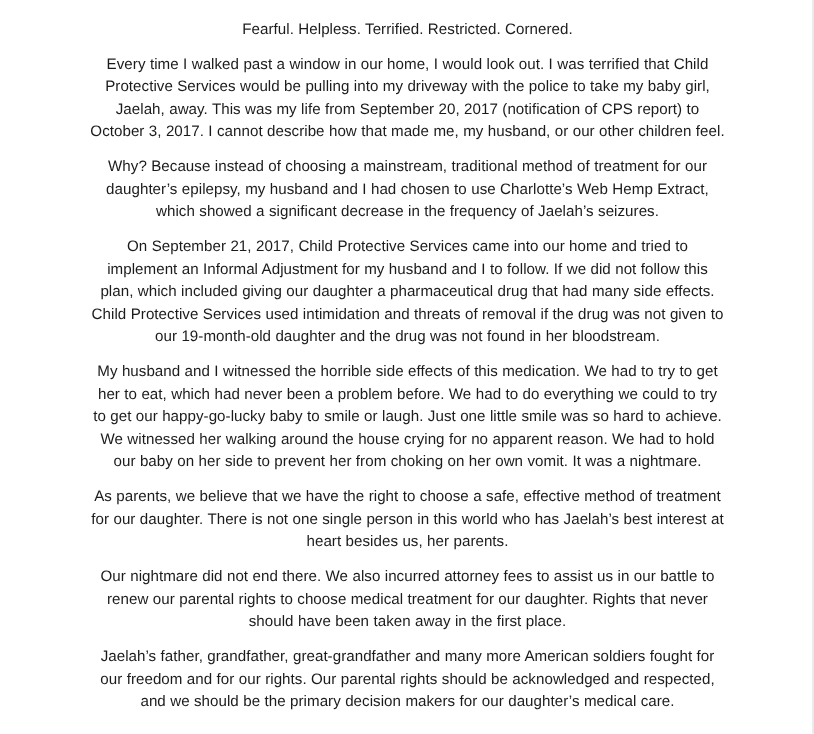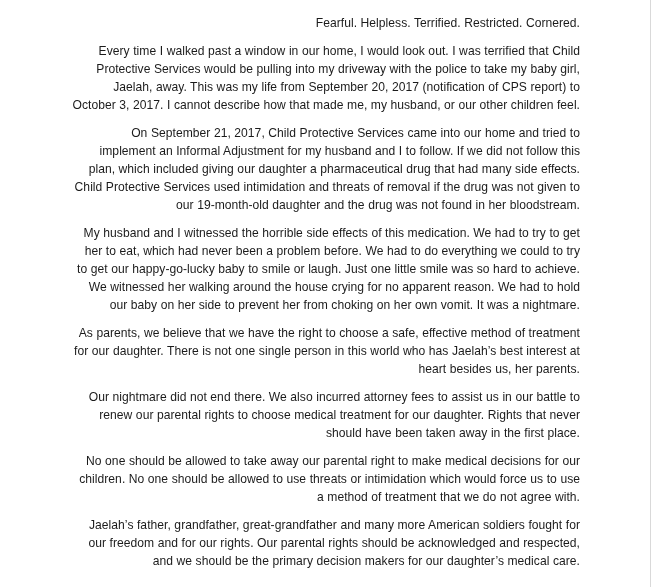--- a/index.html
+++ b/index.html
@@ -26,36 +26,36 @@
     position: absolute;
     left: 72px;
     top: 14px;
     width: 508px;
   }
   .para {
     margin: 0 0 10px 0;
     font-size: 12.1px;
     line-height: 18px;
     color: #1b1b1b;
-    text-align: right;
+    text-align: center;
     letter-spacing: 0.003em;
     word-spacing: 0.01em;
     -webkit-font-smoothing: antialiased;
   }
   .para:last-child {
     margin-bottom: 0;
   }
 </style>
 </head>
 <body>
 
 <div class="page">
   <div class="doc-body">
     <p class="para">Fearful. Helpless. Terrified. Restricted. Cornered.</p>
     <p class="para">Every time I walked past a window in our home, I would look out. I was terrified that Child Protective Services would be pulling into my driveway with the police to take my baby girl, Jaelah, away. This was my life from September 20, 2017 (notification of CPS report) to October 3, 2017. I cannot describe how that made me, my husband, or our other children feel.</p>
+    <p class="para">Why? Because instead of choosing a mainstream, traditional method of treatment for our daughter’s epilepsy, my husband and I had chosen to use Charlotte’s Web Hemp Extract, which showed a significant decrease in the frequency of Jaelah’s seizures.</p>
     <p class="para">On September 21, 2017, Child Protective Services came into our home and tried to implement an Informal Adjustment for my husband and I to follow. If we did not follow this plan, which included giving our daughter a pharmaceutical drug that had many side effects. Child Protective Services used intimidation and threats of removal if the drug was not given to our 19-month-old daughter and the drug was not found in her bloodstream.</p>
     <p class="para">My husband and I witnessed the horrible side effects of this medication. We had to try to get her to eat, which had never been a problem before. We had to do everything we could to try to get our happy-go-lucky baby to smile or laugh. Just one little smile was so hard to achieve. We witnessed her walking around the house crying for no apparent reason. We had to hold our baby on her side to prevent her from choking on her own vomit. It was a nightmare.</p>
     <p class="para">As parents, we believe that we have the right to choose a safe, effective method of treatment for our daughter. There is not one single person in this world who has Jaelah’s best interest at heart besides us, her parents.</p>
     <p class="para">Our nightmare did not end there. We also incurred attorney fees to assist us in our battle to renew our parental rights to choose medical treatment for our daughter. Rights that never should have been taken away in the first place.</p>
-    <p class="para">No one should be allowed to take away our parental right to make medical decisions for our children. No one should be allowed to use threats or intimidation which would force us to use a method of treatment that we do not agree with.</p>
     <p class="para">Jaelah’s father, grandfather, great-grandfather and many more American soldiers fought for our freedom and for our rights. Our parental rights should be acknowledged and respected, and we should be the primary decision makers for our daughter’s medical care.</p>
   </div>
 </div>
 
 </body></html>

